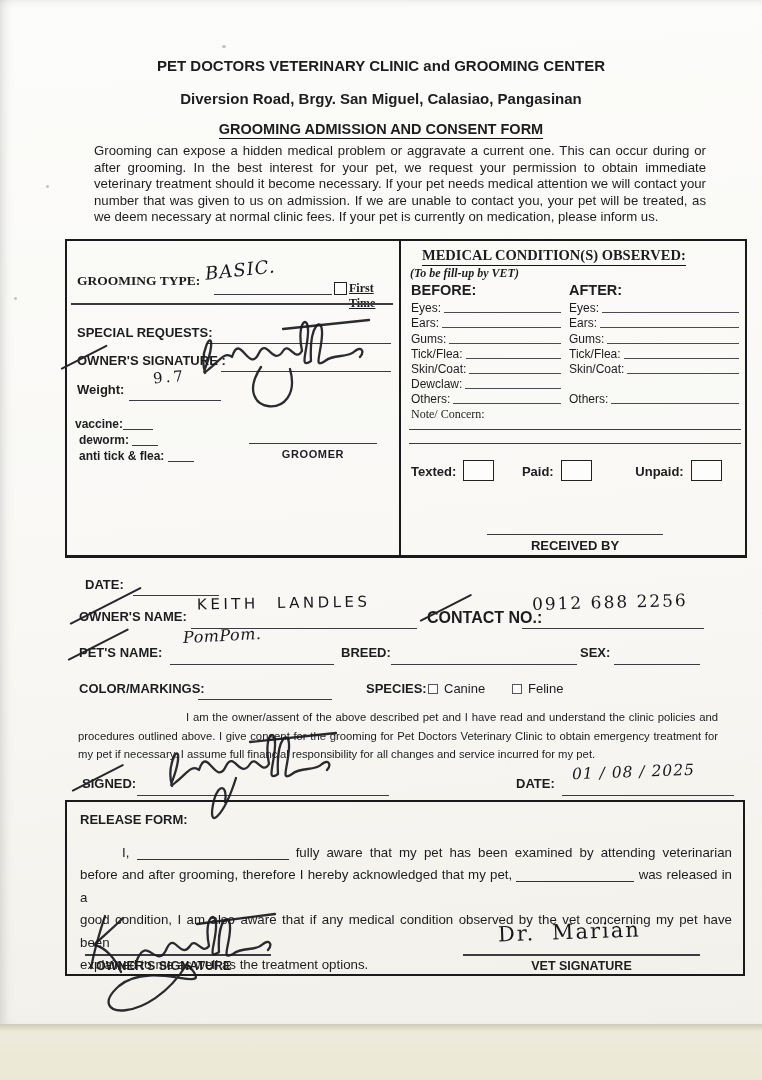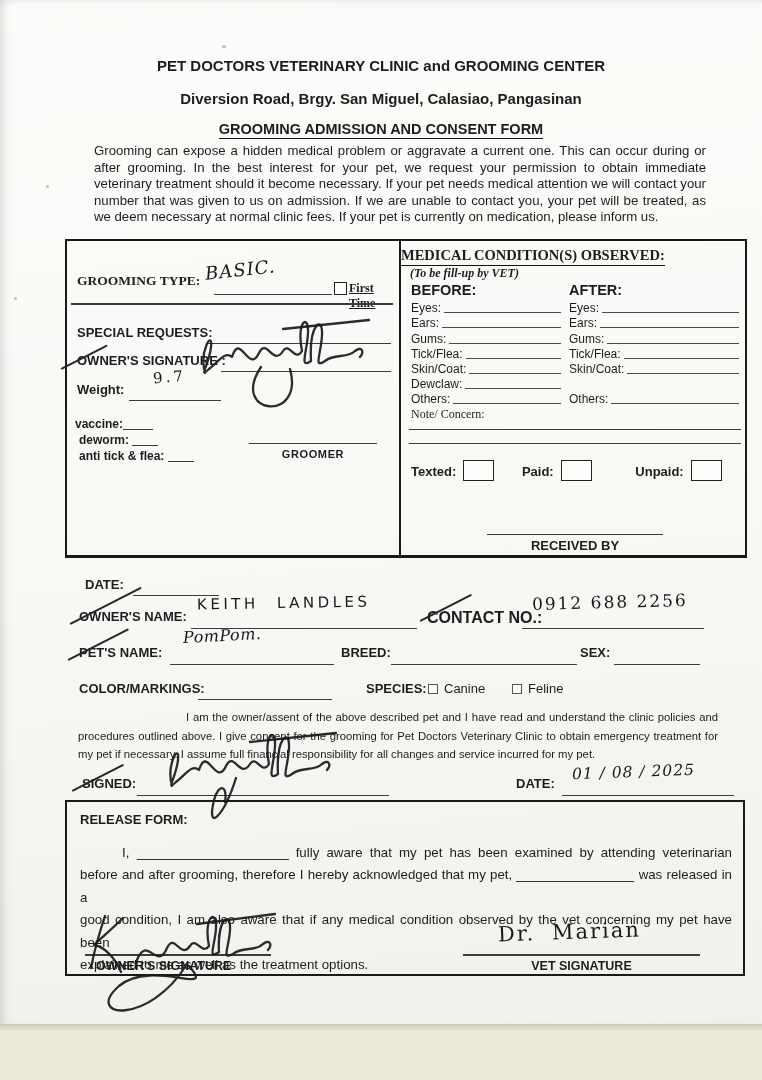--- a/index.html
+++ b/index.html
@@ -74,21 +74,21 @@
 
       <div class="abs b" style="left:8px;top:176px;font-size:12px;"><span>vaccine:</span><span class="shortline" style="width:30px;"></span></div>
       <div class="abs b" style="left:12px;top:192px;font-size:12px;"><span>deworm:</span>&nbsp;<span class="shortline" style="width:26px;"></span></div>
       <div class="abs b" style="left:12px;top:208px;font-size:12px;"><span>anti tick &amp; flea:</span>&nbsp;<span class="shortline" style="width:26px;"></span></div>
 
       <div class="hline" style="left:182px;top:202px;width:128px;"></div>
       <div class="abs b center" style="left:182px;top:207px;width:128px;font-size:11px;letter-spacing:.6px;">GROOMER</div>
     </div>
 
     <div class="box" style="left:399px;top:239px;width:348px;height:319px;">
-      <div class="abs" style="left:0;top:5px;text-align:center;">
+      <div class="abs" style="left:21px;top:5px;text-align:center;">
         <span class="serif b titleline" style="font-size:14.5px;">MEDICAL CONDITION(S) OBSERVED:</span>
       </div>
       <span class="abs serif b" style="left:9px;top:25px;font-size:12px;font-style:italic;">(To be fill-up by VET)</span>
       <span class="abs b" style="left:10px;top:41px;font-size:14.5px;">BEFORE:</span>
       <span class="abs b" style="left:168px;top:41px;font-size:14.5px;">AFTER:</span>
 
       <div class="mcol" style="left:10px;top:59px;width:152px;">
         <div class="mrow">
             <span>Eyes:</span>
             <span class="fill"></span>

